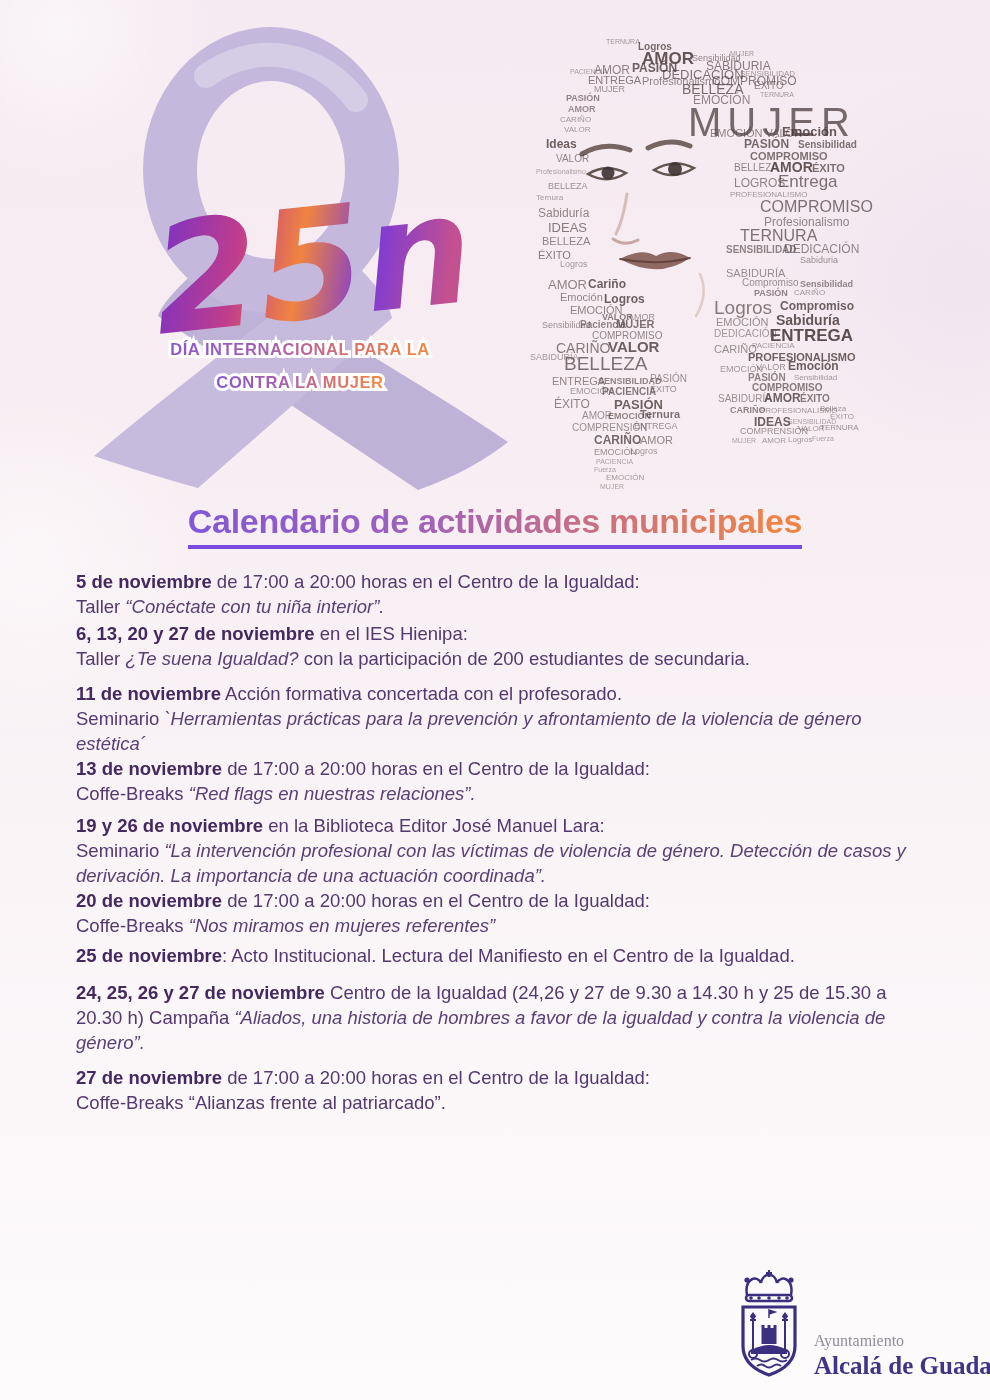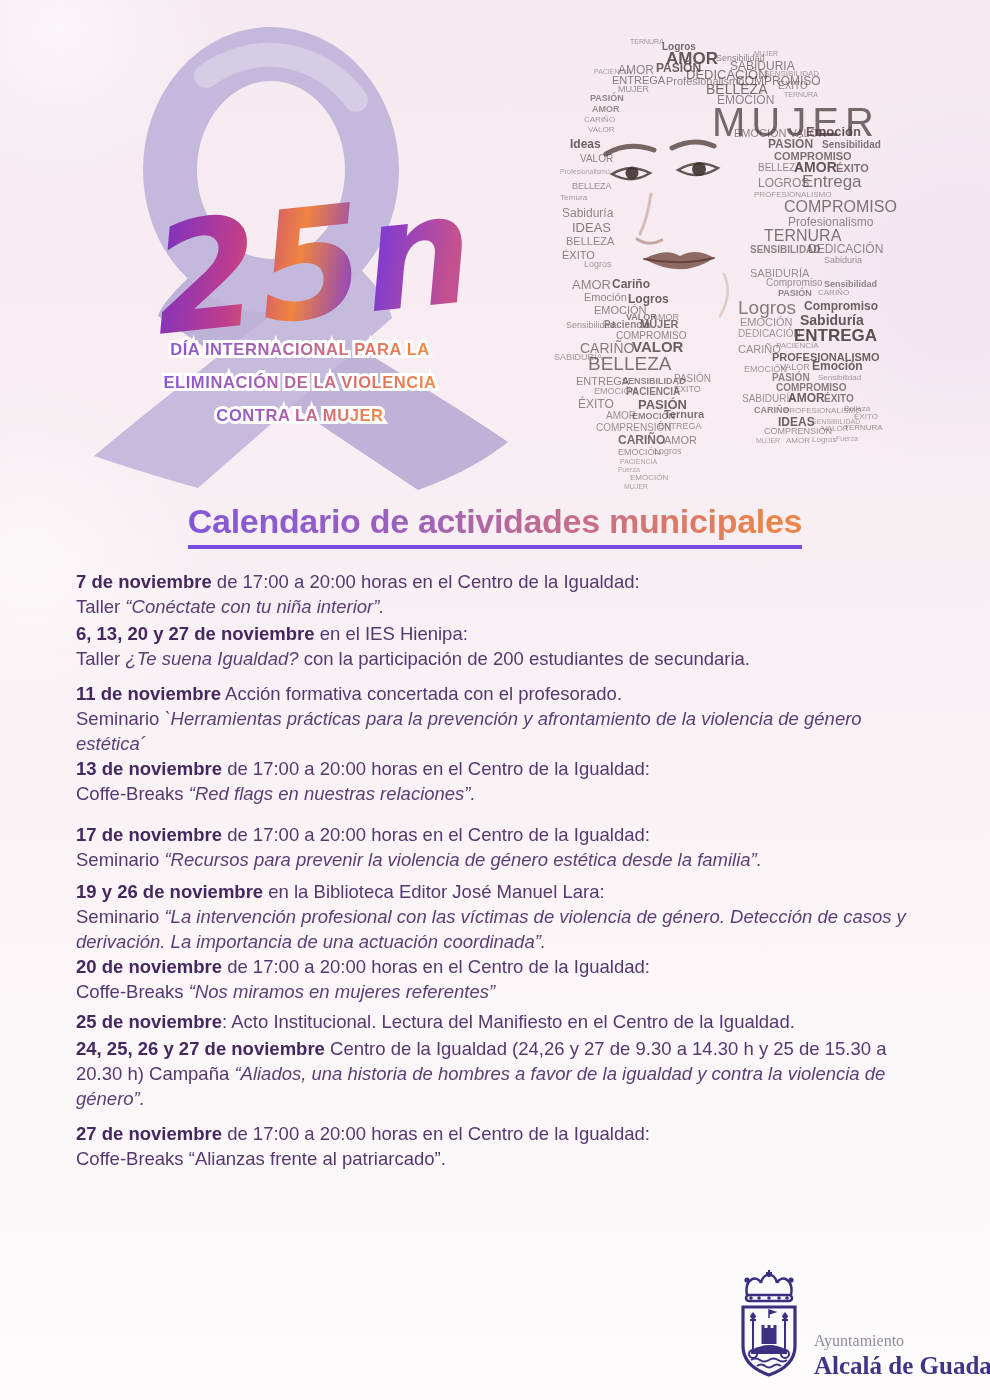--- a/index.html
+++ b/index.html
@@ -16,21 +16,21 @@
   .ribbon{position:absolute;left:58px;top:18px;width:462px;height:478px;}
   
   .logo25{position:absolute;left:140px;top:160px;width:330px;height:205px;}
   
   .subtitle{position:absolute;left:100px;top:340px;width:400px;text-align:center;}
   .sub-line{position:relative;height:33px;font-weight:700;font-size:16.5px;letter-spacing:.6px;}
   .sub-outline{position:absolute;left:0;right:0;top:0;color:#fff;-webkit-text-stroke:6px #ffffff;}
   .sub-grad{position:relative;background:linear-gradient(90deg,#8a58d4 0%,#a95fae 40%,#d96f6d 70%,#f18a43 100%);
     -webkit-background-clip:text;background-clip:text;color:transparent;}
   
-  .wordcloud{position:absolute;left:530px;top:26px;width:385px;height:468px;margin-left:24px;}
+  .wordcloud{position:absolute;left:530px;top:26px;width:385px;height:468px;}
   .wc-word{position:absolute;color:#4c3c3d;line-height:1;white-space:nowrap;}
   .face{position:absolute;left:0;top:0;width:385px;height:468px;}
   
   .cal-title-wrap{position:absolute;left:0;top:502px;width:990px;text-align:center;}
   .cal-title{display:inline-block;font-size:34px;font-weight:700;letter-spacing:-.3px;
     background:linear-gradient(90deg,#8257d6 0%,#9c61bd 35%,#c76f86 65%,#ec8448 95%);
     -webkit-background-clip:text;background-clip:text;color:transparent;
     border-bottom:4px solid #7a4be0;padding-bottom:4px;}
   
   .events{position:absolute;left:76px;top:569px;width:852px;font-size:18.5px;line-height:25px;color:#54386f;}
@@ -68,24 +68,20 @@
         <stop offset="1" stop-color="#c4518f"></stop>
       </linearGradient>
     </defs>
     <text x="12" y="158" transform="rotate(-6 165 100)" font-family="DejaVu Sans, sans-serif" font-style="italic" font-weight="700" font-size="152" fill="url(#g25)">25n</text>
   </svg>
 
   <div class="subtitle">
     <div class="sub-line">
       <span class="sub-outline">DÍA INTERNACIONAL PARA LA</span>
       <span class="sub-grad">DÍA INTERNACIONAL PARA LA</span>
-    </div>
-    <div class="sub-line">
-      <span class="sub-outline">ELIMINACIÓN DE LA VIOLENCIA</span>
-      <span class="sub-grad">ELIMINACIÓN DE LA VIOLENCIA</span>
     </div>
     <div class="sub-line">
       <span class="sub-outline">CONTRA LA MUJER</span>
       <span class="sub-grad">CONTRA LA MUJER</span>
     </div>
   </div>
 
   <div class="wordcloud" id="wordcloud">
     <svg class="face" viewBox="0 0 385 468">
       <g fill="none" stroke-linecap="round">
@@ -225,29 +221,28 @@
       <span class="wc-word" style="left: 232px; top: 411px; font-size: 8px; font-weight: 400; opacity: 0.5;">AMOR</span>
       <span class="wc-word" style="left: 258px; top: 410px; font-size: 8px; font-weight: 400; opacity: 0.5;">Logros</span>
       <span class="wc-word" style="left: 282px; top: 409px; font-size: 7px; font-weight: 400; opacity: 0.45;">Fuerza</span>
     </div>
 
   <div class="cal-title-wrap">
     <span class="cal-title">Calendario de actividades municipales</span>
   </div>
 
   <div class="events" id="events-list">
-      <p class="event" style="margin-top: 0px;"><span class="seg-b">7 de noviembre</span><span class="seg-n"> de 17:00 a 20:00 horas en el Centro de la Igualdad:</span><br><span class="seg-n">Taller </span><span class="seg-i">“Conéctate con tu niña interior”.</span></p>
+      <p class="event" style="margin-top: 0px;"><span class="seg-b">5 de noviembre</span><span class="seg-n"> de 17:00 a 20:00 horas en el Centro de la Igualdad:</span><br><span class="seg-n">Taller </span><span class="seg-i">“Conéctate con tu niña interior”.</span></p>
       <p class="event" style="margin-top: 2px;"><span class="seg-b">6, 13, 20 y 27 de noviembre</span><span class="seg-n"> en el IES Hienipa:</span><br><span class="seg-n">Taller </span><span class="seg-i">¿Te suena Igualdad?</span><span class="seg-n"> con la participación de 200 estudiantes de secundaria.</span></p>
       <p class="event" style="margin-top: 10px;"><span class="seg-b">11 de noviembre</span><span class="seg-n"> Acción formativa concertada con el profesorado.</span><br><span class="seg-n">Seminario </span><span class="seg-i">`Herramientas prácticas para la prevención y afrontamiento de la violencia de género estética´</span></p>
       <p class="event" style=""><span class="seg-b">13 de noviembre</span><span class="seg-n"> de 17:00 a 20:00 horas en el Centro de la Igualdad:</span><br><span class="seg-n">Coffe-Breaks </span><span class="seg-i">“Red flags en nuestras relaciones”.</span></p>
-      <p class="event" style="margin-top: 16px;"><span class="seg-b">17 de noviembre</span><span class="seg-n"> de 17:00 a 20:00 horas en el Centro de la Igualdad:</span><br><span class="seg-n">Seminario </span><span class="seg-i">“Recursos para prevenir la violencia de género estética desde la familia”.</span></p>
       <p class="event" style="margin-top: 7px;"><span class="seg-b">19 y 26 de noviembre</span><span class="seg-n"> en la Biblioteca Editor José Manuel Lara:</span><br><span class="seg-n">Seminario </span><span class="seg-i">“La intervención profesional con las víctimas de violencia de género. Detección de casos y derivación. La importancia de una actuación coordinada”.</span></p>
       <p class="event" style=""><span class="seg-b">20 de noviembre</span><span class="seg-n"> de 17:00 a 20:00 horas en el Centro de la Igualdad:</span><br><span class="seg-n">Coffe-Breaks </span><span class="seg-i">“Nos miramos en mujeres referentes”</span></p>
       <p class="event" style="margin-top: 5px;"><span class="seg-b">25 de noviembre</span><span class="seg-n">: Acto Institucional. Lectura del Manifiesto en el Centro de la Igualdad.</span></p>
-      <p class="event" style="margin-top: 2px;"><span class="seg-b">24, 25, 26 y 27 de noviembre</span><span class="seg-n"> Centro de la Igualdad (24,26 y 27 de 9.30 a 14.30 h y 25 de 15.30 a 20.30 h) Campaña </span><span class="seg-i">“Aliados, una historia de hombres a favor de la igualdad y contra la violencia de género”.</span></p>
+      <p class="event" style="margin-top: 12px;"><span class="seg-b">24, 25, 26 y 27 de noviembre</span><span class="seg-n"> Centro de la Igualdad (24,26 y 27 de 9.30 a 14.30 h y 25 de 15.30 a 20.30 h) Campaña </span><span class="seg-i">“Aliados, una historia de hombres a favor de la igualdad y contra la violencia de género”.</span></p>
       <p class="event" style="margin-top: 10px;"><span class="seg-b">27 de noviembre</span><span class="seg-n"> de 17:00 a 20:00 horas en el Centro de la Igualdad:</span><br><span class="seg-n">Coffe-Breaks “Alianzas frente al patriarcado”.</span></p>
     </div>
 
   <div class="footer">
     <svg class="crest" viewBox="0 0 66 110">
       <g stroke="#3b2f7f" fill="none" stroke-width="2.5">
         <path d="M11,27 C8,11 21,6 25,15 M25,15 C27,4 39,4 41,15 M41,15 C45,6 58,11 55,27"></path>
         <rect x="10" y="27" width="46" height="6" rx="3"></rect>
         <path d="M33,2 v7 M30,5 h6" stroke-width="2"></path>
       </g>

